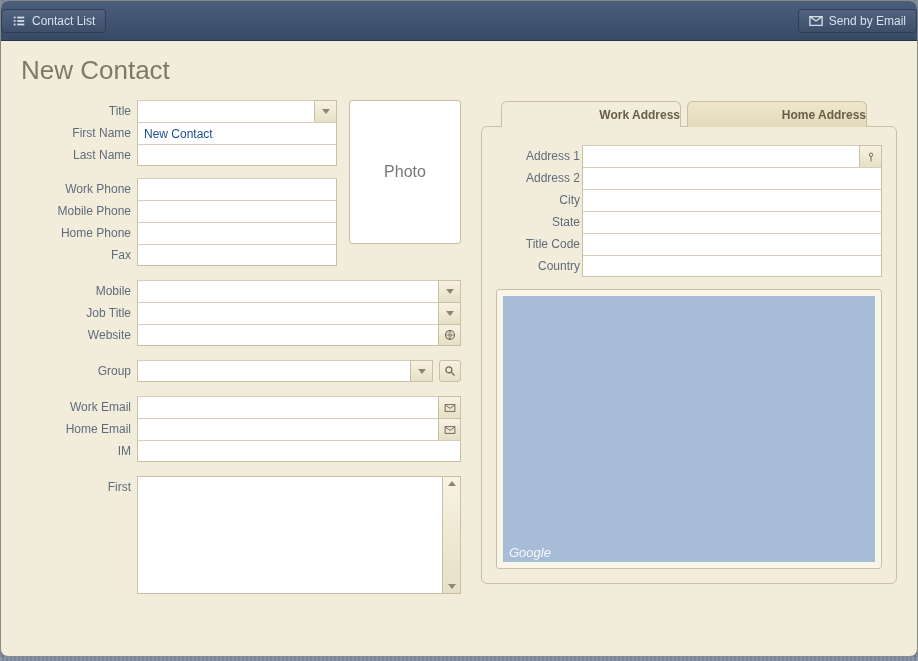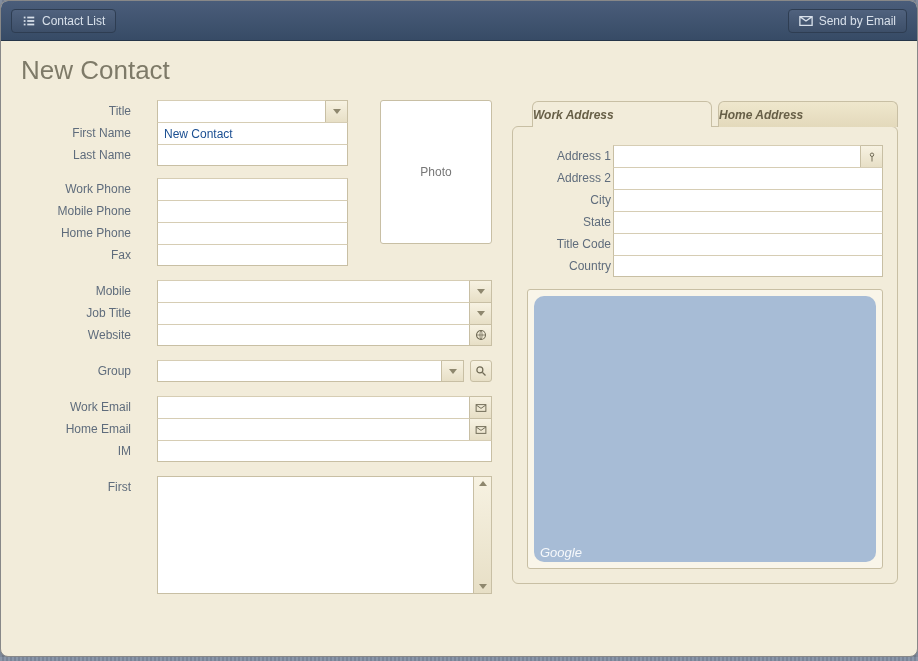--- a/index.html
+++ b/index.html
@@ -23,21 +23,21 @@
   display: flex;
   flex-direction: column;
 }
 .toolbar {
   height: 40px;
   flex: 0 0 40px;
   background: linear-gradient(#4a5d7a, #374b66);
   border-bottom: 1px solid #263548;
   display: flex;
   align-items: center;
-  padding: 0 10px;
+  padding: 0 0;
   gap: 8px;
 }
 .spacer { flex: 1; }
 .tb-btn {
   display: inline-flex;
   align-items: center;
   gap: 6px;
   padding: 4px 10px;
   color: #d8e0ea;
   border: 1px solid #2e3d52;
@@ -59,21 +59,21 @@
   font-weight: 400;
   margin-bottom: 14px;
 }
 .columns {
   display: flex;
   gap: 20px;
 }
 .col-left { flex: 0 0 440px; }
 .col-right { flex: 1; }
 
-.grid { display: grid; grid-template-columns: 112px 1fr; column-gap: 24px; }
+.grid { display: grid; grid-template-columns: 112px 1fr; column-gap: 4px; }
 .grid.photo { grid-template-columns: 112px 1fr 120px; }
 .label {
   text-align: right;
   color: #5f6c7c;
   font-size: 12px;
   align-self: center;
   padding-right: 2px;
   height: 22px;
   line-height: 22px;
 }
@@ -113,21 +113,21 @@
 
 .photo-box {
   margin-left: 8px;
   border: 1px solid #c8bfa4;
   background: #fff;
   border-radius: 3px;
   display: flex;
   align-items: center;
   justify-content: center;
   color: #777;
-  font-size: 12px;
+  font-size: 16px;
   grid-row: span 7;
 }
 
 .group-sep { height: 14px; }
 
 .notes-box {
   display: flex;
   border: 1px solid #c8bfa4;
   background: #fff;
   height: 118px;
@@ -151,28 +151,27 @@
   margin-left: 20px;
 }
 .tab {
   flex: 0 0 180px;
   height: 26px;
   border: 1px solid #c8bfa4;
   border-bottom: none;
   border-radius: 6px 6px 0 0;
   display: flex;
   align-items: center;
-  justify-content: flex-start;
+  justify-content: flex-end;
   font-weight: bold;
   color: #675f47;
   background: linear-gradient(#efe7cd,#e3d9bb);
   cursor: pointer;
   position: relative;
   top: 1px;
-  font-style: italic;
 }
 .tab.active {
   background: #f2ecda;
   z-index: 2;
 }
 .tab-panel {
   border: 1px solid #c8bfa4;
   border-radius: 6px;
   padding: 18px 14px 14px 14px;
   background: #f2ecda;
@@ -185,21 +184,20 @@
   background: #f9f5e9;
   border-radius: 3px;
   padding: 6px;
 }
 .map-inner {
   width: 100%;
   height: 266px;
   background: #a7bcd6;
   position: relative;
   overflow: hidden;
-  border-radius: 10px;
 }
 .map-credit {
   position: absolute;
   left: 6px;
   bottom: 2px;
   color: #fff;
   font-size: 13px;
   opacity: 0.9;
   font-style: italic;
 }

